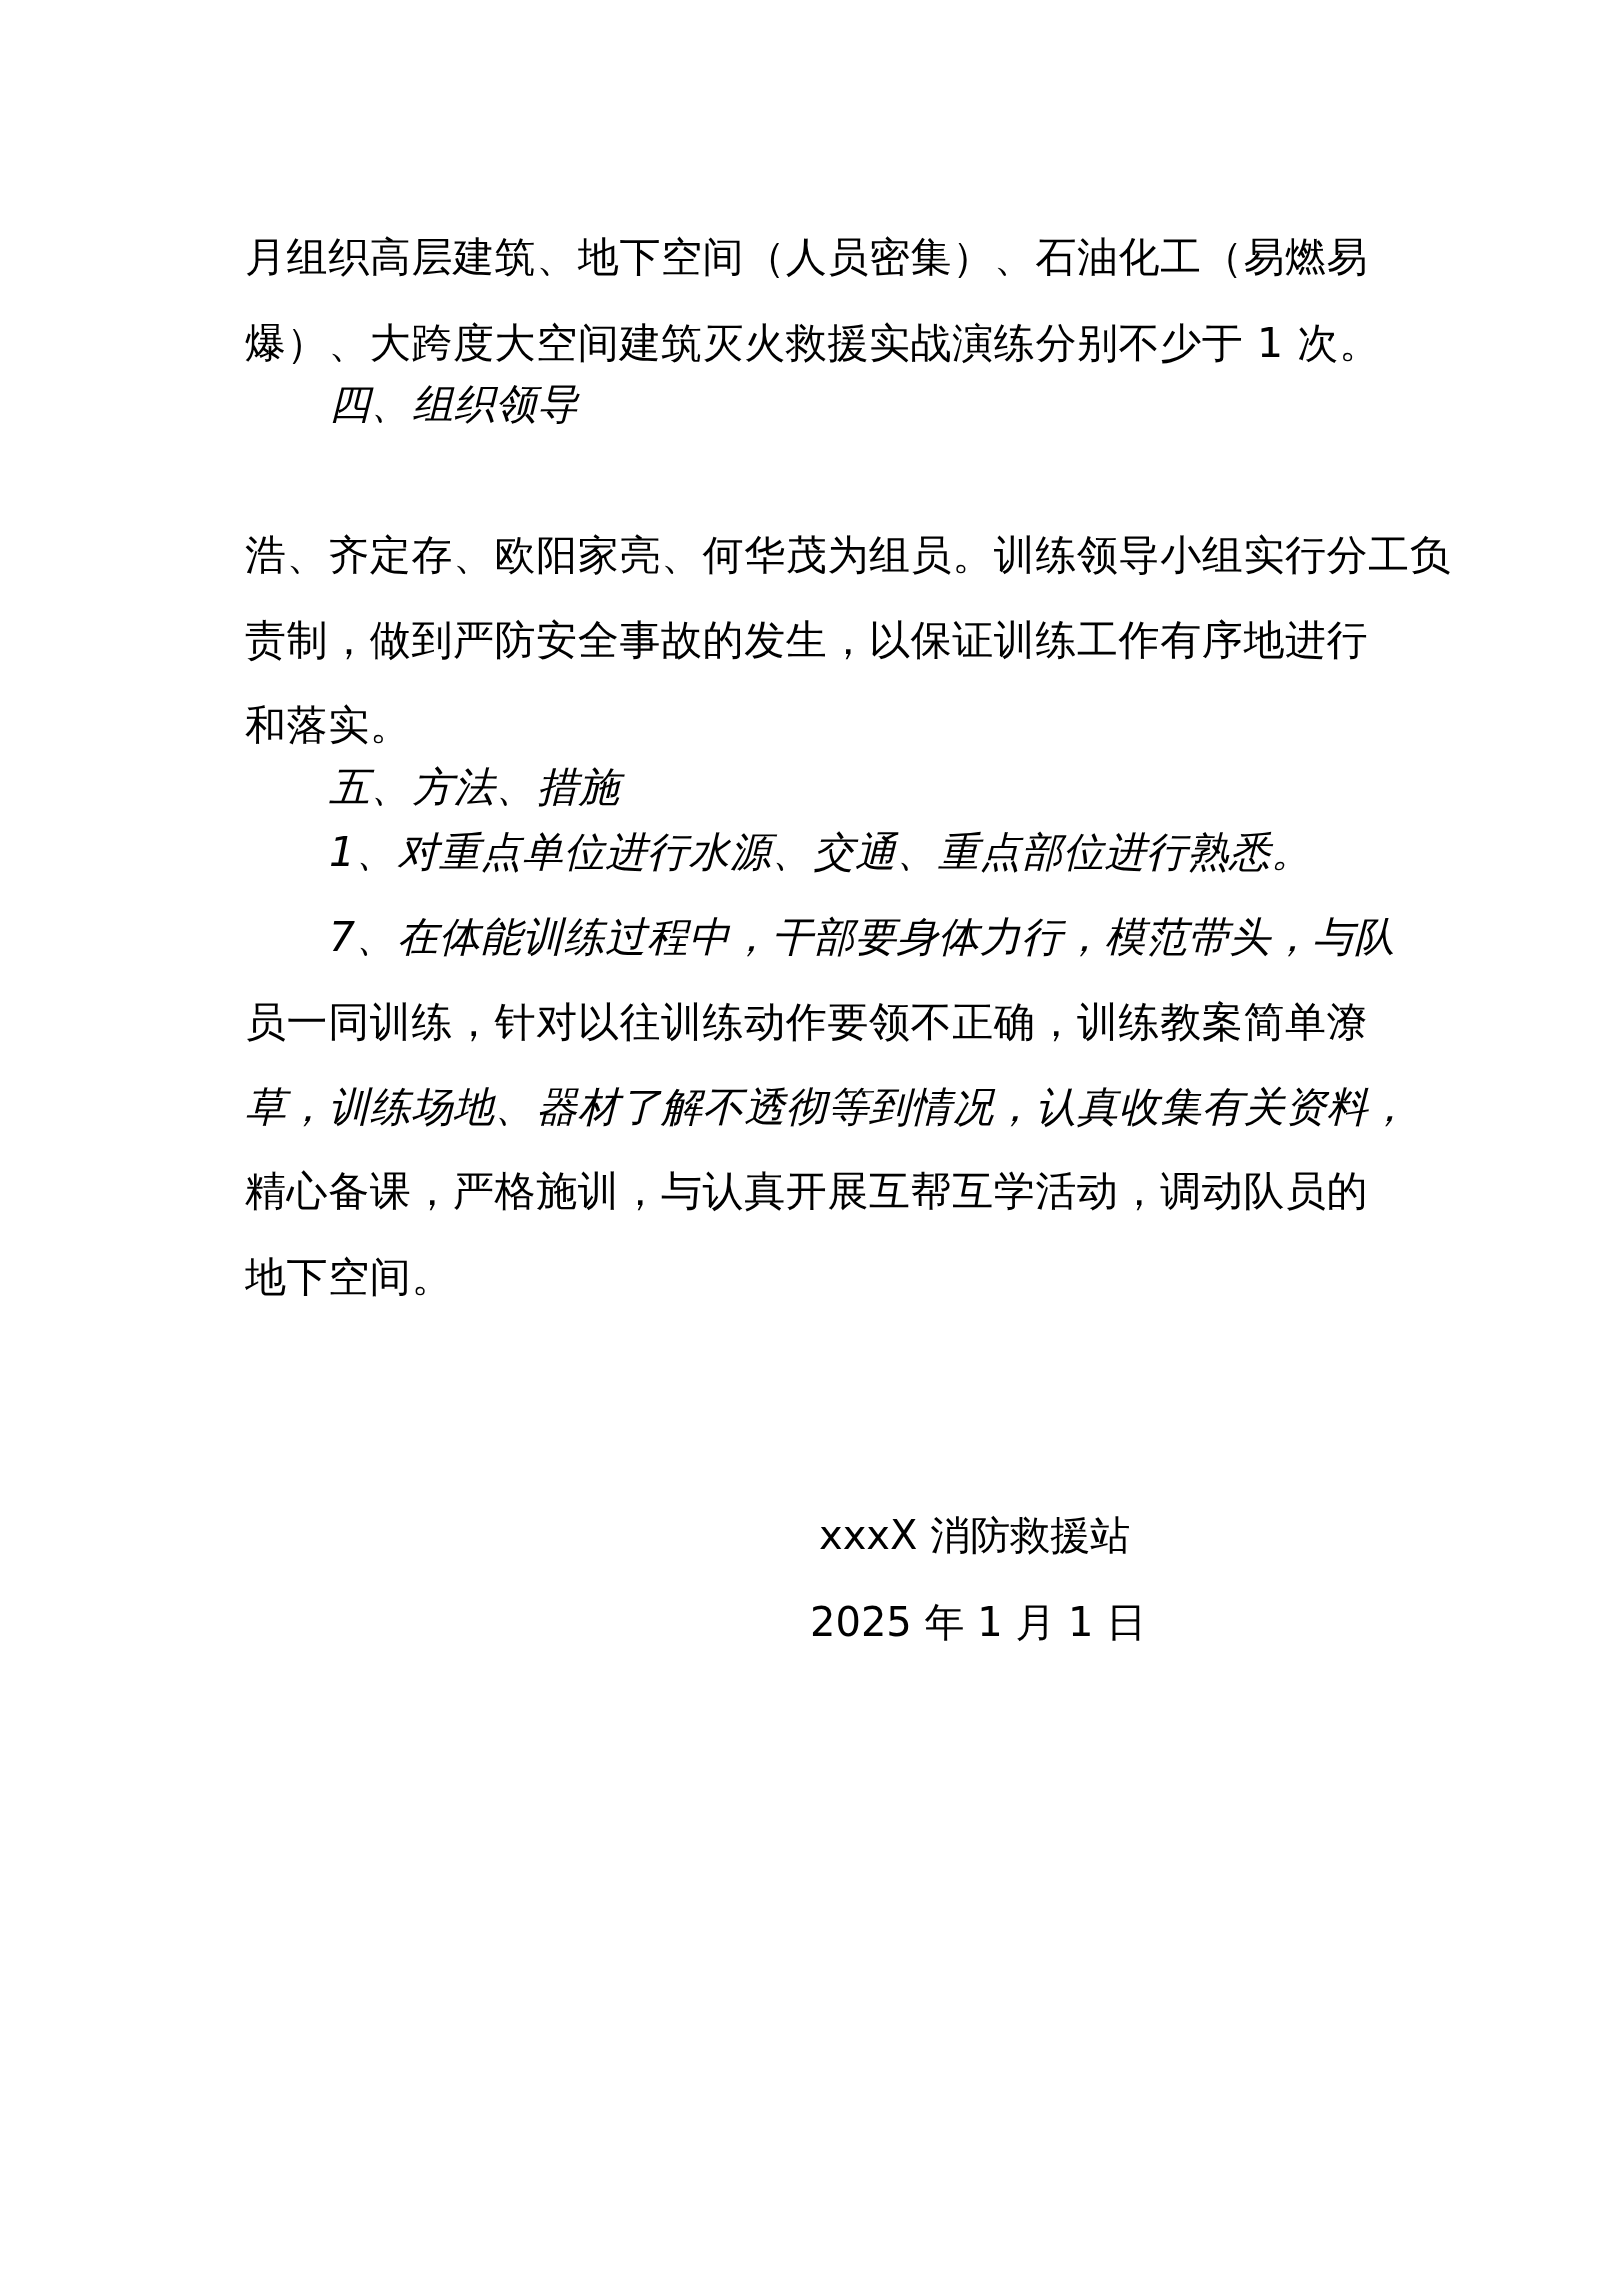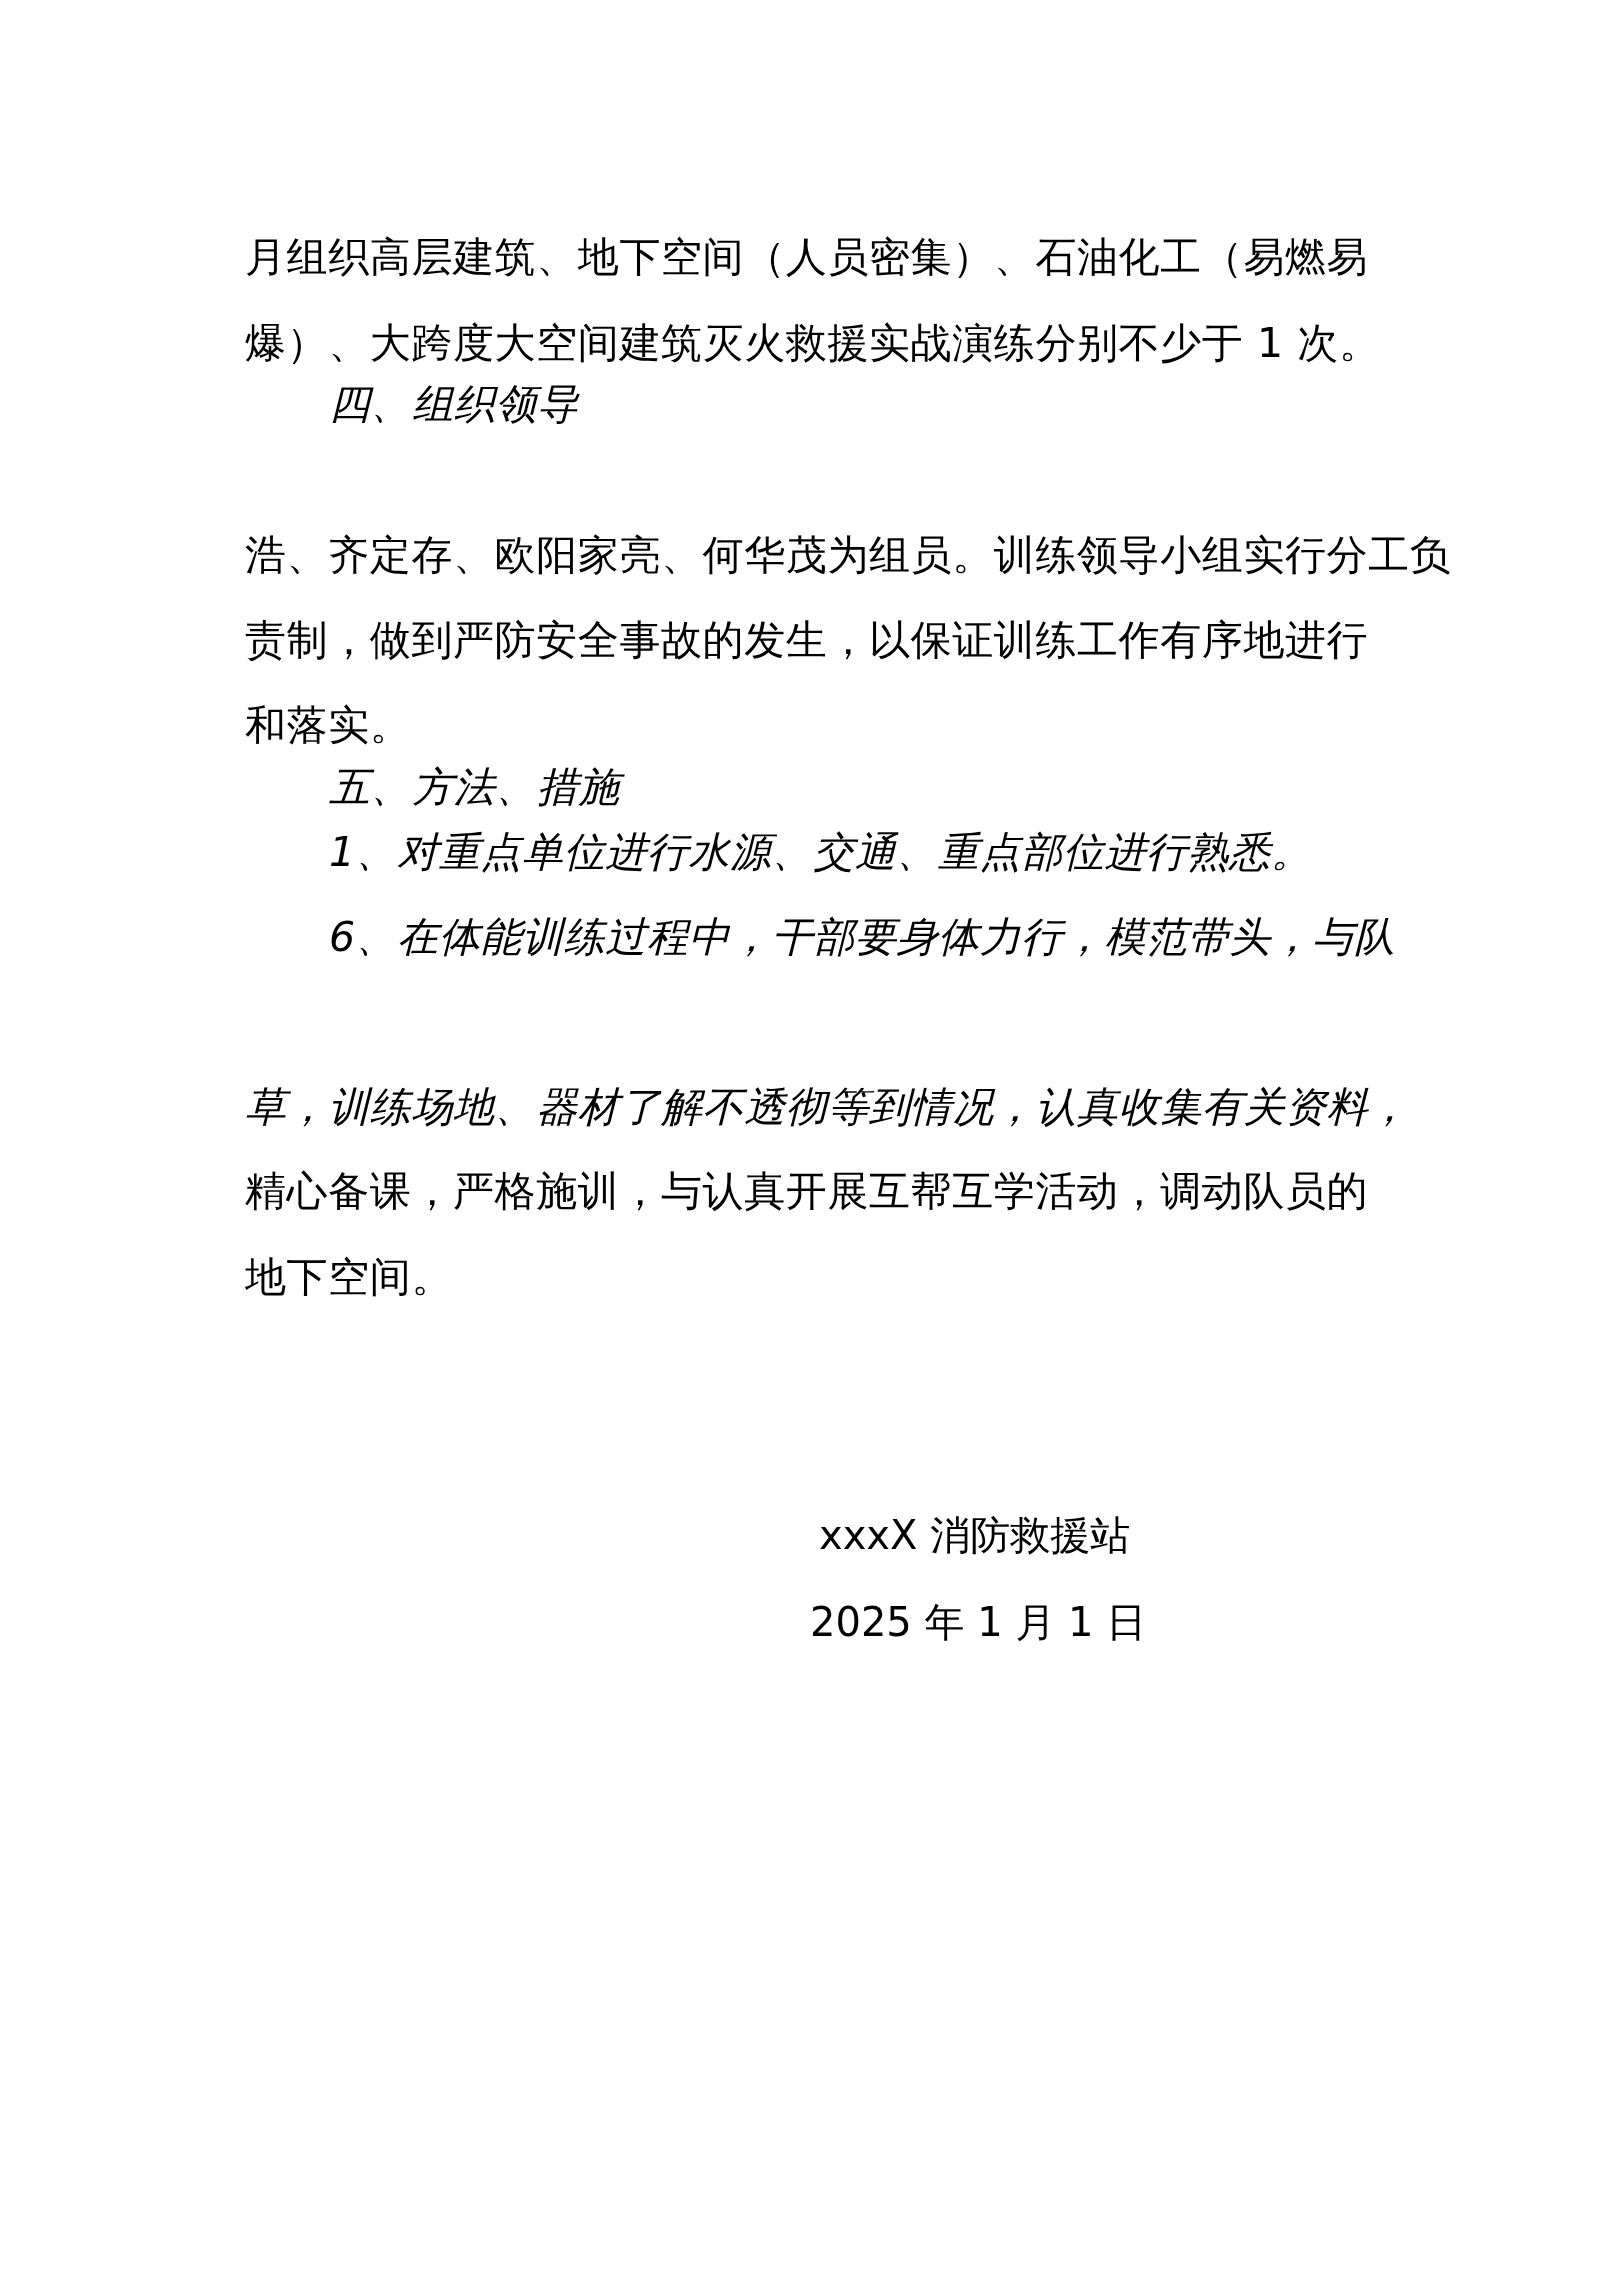--- a/index.html
+++ b/index.html
@@ -18,21 +18,22 @@
   <div class="line" style="top:319px;">爆）、大跨度大空间建筑灭火救援实战演练分别不少于 1 次。</div>
 
   <div class="line indent" style="top:380px;">四、组织领导</div>
   <div class="line" style="top:531px;">浩、齐定存、欧阳家亮、何华茂为组员。训练领导小组实行分工负</div>
   <div class="line" style="top:616px;">责制，做到严防安全事故的发生，以保证训练工作有序地进行</div>
   <div class="line" style="top:701px;">和落实。</div>
 
   <div class="line indent" style="top:763px;">五、方法、措施</div>
   <div class="line indent" style="top:828px;">1、对重点单位进行水源、交通、重点部位进行熟悉。</div>
 
-  <div class="line indent" style="top:913px;">6、在体能训练过程中，干部要身体力行，模范带头，与队</div>
+  <div class="line indent" style="top:913px;">7、在体能训练过程中，干部要身体力行，模范带头，与队</div>
+  <div class="line" style="top:998px;">员一同训练，针对以往训练动作要领不正确，训练教案简单潦</div>
   <div class="line" style="top:1083px;font-style:italic;">草，训练场地、器材了解不透彻等到情况，认真收集有关资料，</div>
   <div class="line" style="top:1167px;">精心备课，严格施训，与认真开展互帮互学活动，调动队员的</div>
   <div class="line" style="top:1253px;">地下空间。</div>
 
   <div class="sig" style="left:819px; top:1511px;">xxxX 消防救援站</div>
   <div class="sig" style="left:810px; top:1598px;">2025 年 1 月 1 日</div>
 </div>
 
 
 </body></html>

